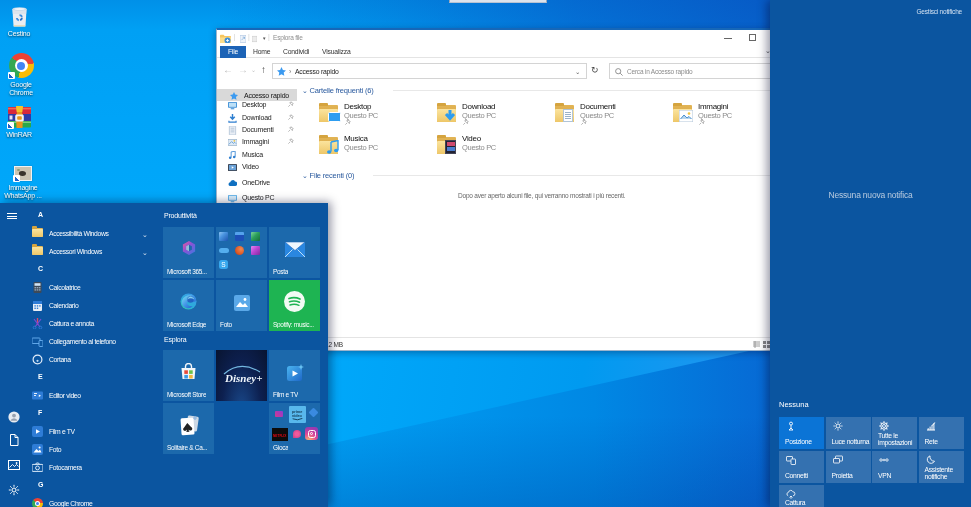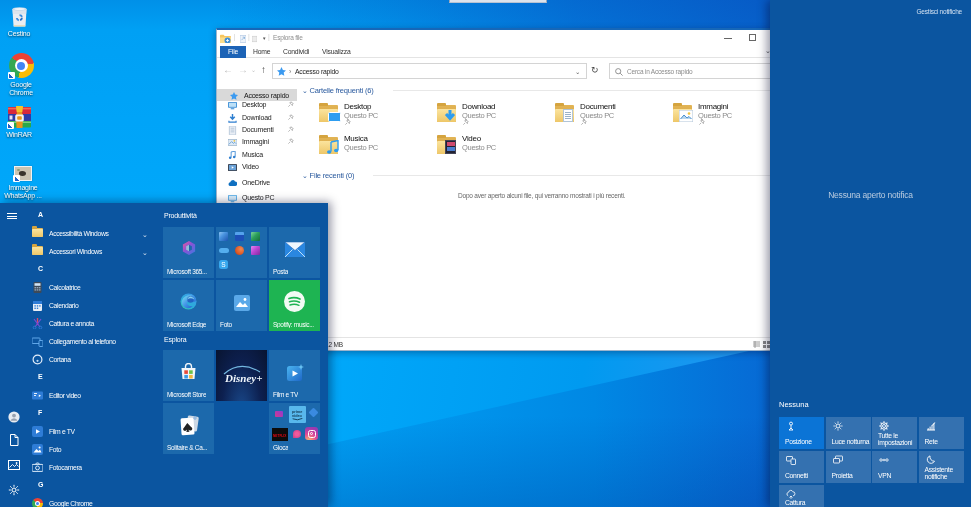--- a/index.html
+++ b/index.html
@@ -619,21 +619,21 @@
       <div class="abs" style="left:36px;top:24px;width:13px;height:13px;border-radius:3px;background:radial-gradient(circle at 30% 110%,#fdc468 0%,#df4996 45%,#9b3ab0 80%);"></div>
       <div class="abs" style="left:38.5px;top:26.5px;width:8px;height:8px;border:1.2px solid #fff;border-radius:2.5px;"></div>
       <div class="abs" style="left:40.8px;top:28.8px;width:3.4px;height:3.4px;border:1px solid #fff;border-radius:50%;"></div>
       <div class="tlabel">Gioca</div>
     </div>
   </div>
 </div>
 
 <div id="action">
   <div style="position:absolute;right:9px;top:8px;font-size:6.5px;letter-spacing:-0.2px;color:#d4e2f2;">Gestisci notifiche</div>
-  <div style="position:absolute;left:0;top:190px;width:201px;text-align:center;font-size:8.5px;letter-spacing:-0.2px;color:#b9cbdf;">Nessuna aperto notifica</div>
+  <div style="position:absolute;left:0;top:190px;width:201px;text-align:center;font-size:8.5px;letter-spacing:-0.2px;color:#b9cbdf;">Nessuna nuova notifica</div>
   <div style="position:absolute;left:9px;top:400px;font-size:7.5px;color:#fff;">Nessuna</div>
   <div class="qa active" style="left:9px;top:416.5px;">
     <svg class="qi" viewBox="0 0 10 10">
         <circle cx="5" cy="2.6" r="1.5" fill="none" stroke="#fff" stroke-width=".9"></circle>
         <path d="M5 4.2 V7 M3 9 h4 M5 7 L3 9 M5 7 L7 9" stroke="#fff" stroke-width=".9" fill="none"></path>
       </svg>
     <div class="ql">Posizione</div>
   </div>
   <div class="qa" style="left:55.5px;top:416.5px;">
     <svg class="qi" viewBox="0 0 10 10">

